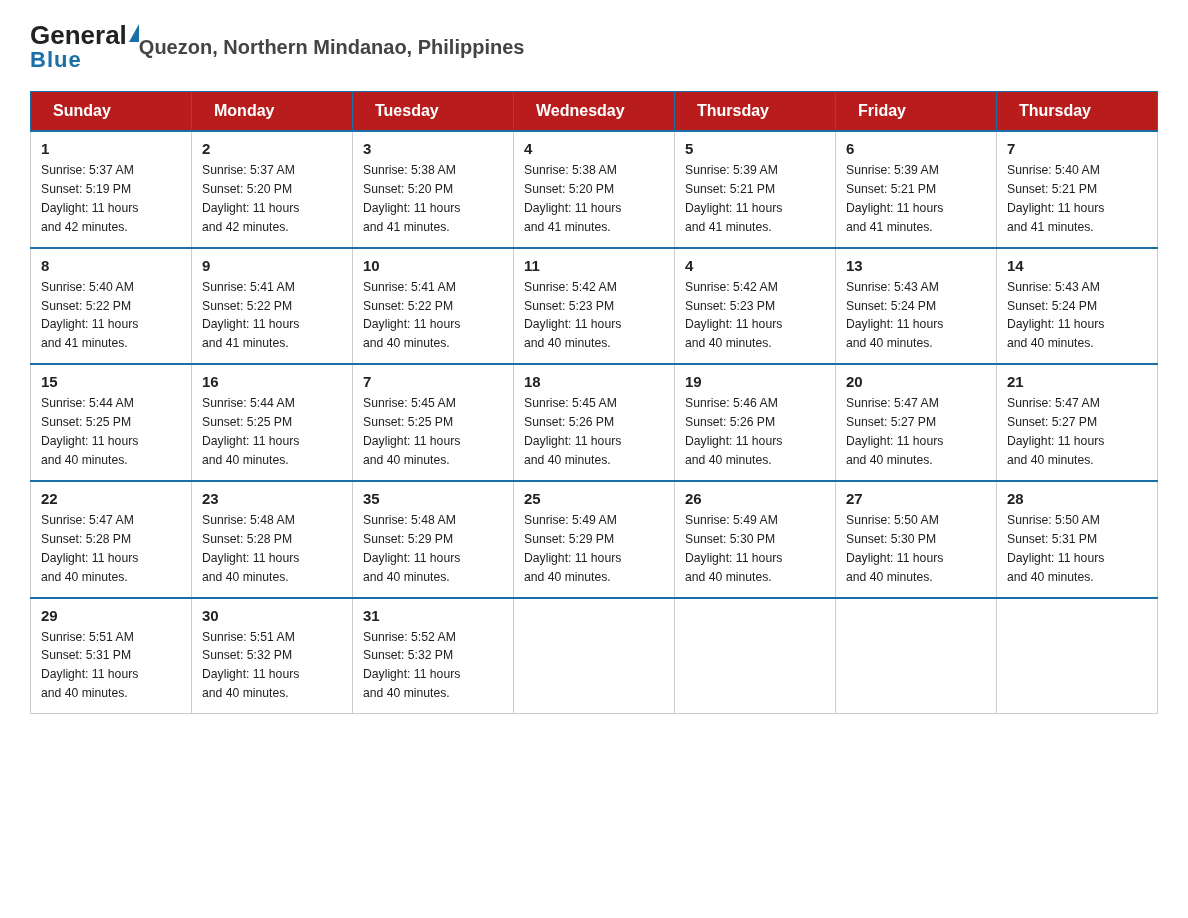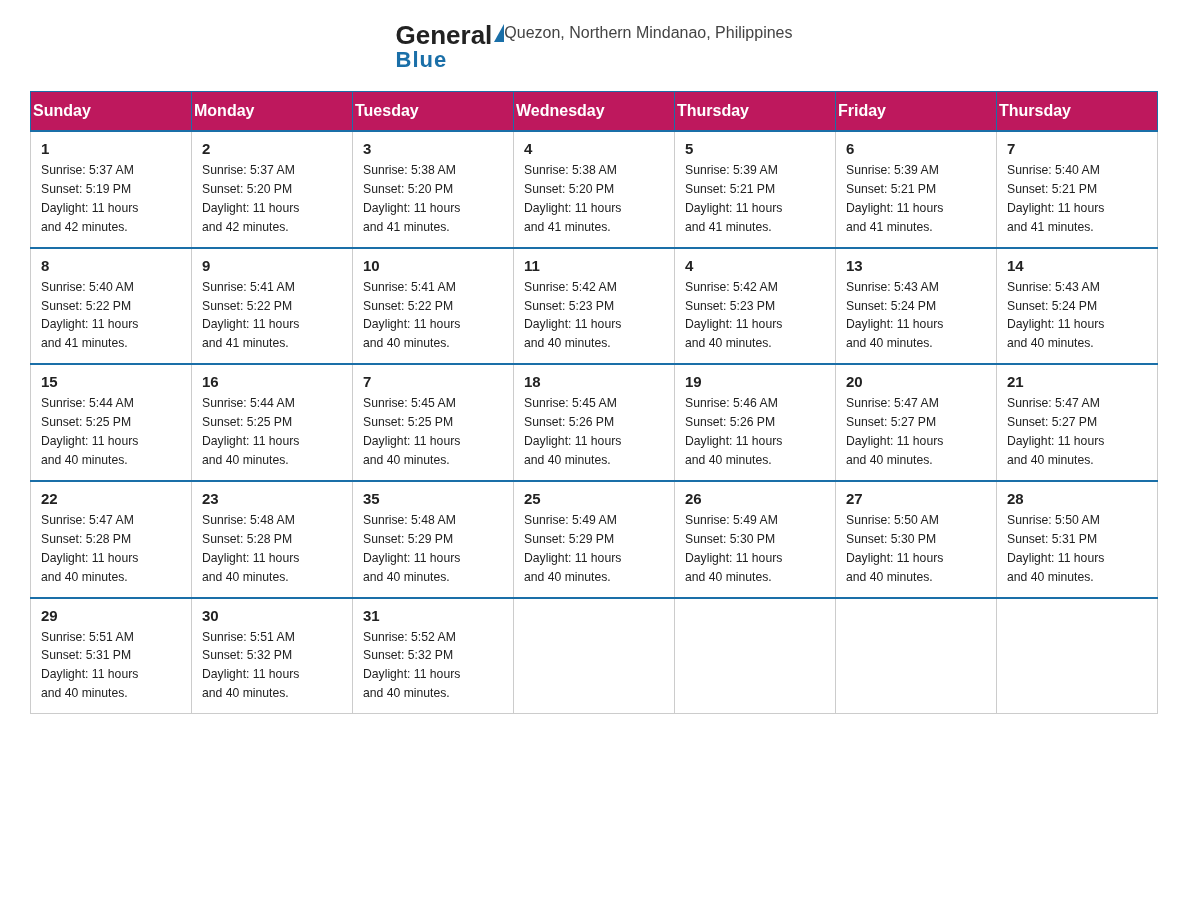--- a/index.html
+++ b/index.html
@@ -6,21 +6,21 @@
     body {
       font-family: Arial, Helvetica, sans-serif;
       background: #fff;
       color: #222;
       width: 1188px;
       min-height: 918px;
       padding: 20px 30px;
     }
     .header-area {
       display: flex;
-      justify-content: center;
+      justify-content: flex-start;
       align-items: flex-start;
       margin-bottom: 18px;
     }
     .logo-area {
       display: flex;
       flex-direction: column;
       align-items: flex-start;
     }
     .logo-text {
       font-size: 26px;
@@ -47,36 +47,36 @@
     .title-area {
       text-align: right;
     }
     .title-area h1 {
       font-size: 52px;
       font-weight: bold;
       color: #222;
       line-height: 1.1;
     }
     .title-area h2 {
-      font-size: 16px;
-      font-weight: normal;
+      font-size: 20px;
+      font-weight: bold;
       color: #444;
-      margin-top: 4px;
+      margin-top: 16px;
     }
     .calendar-table {
       width: 100%;
       border-collapse: collapse;
       table-layout: fixed;
     }
     .calendar-table th {
-      background: #be185d;
+      background: #b91c1c;
       color: #fff;
       font-size: 16px;
       font-weight: bold;
-      padding: 10px 2px;
+      padding: 10px 22px;
       text-align: left;
       border: 1px solid #1a6fa8;
     }
     .calendar-table td {
       vertical-align: top;
       padding: 8px 10px 10px 10px;
       border: 1px solid #ccc;
       font-size: 12.5px;
       color: #222;
       height: 110px;

